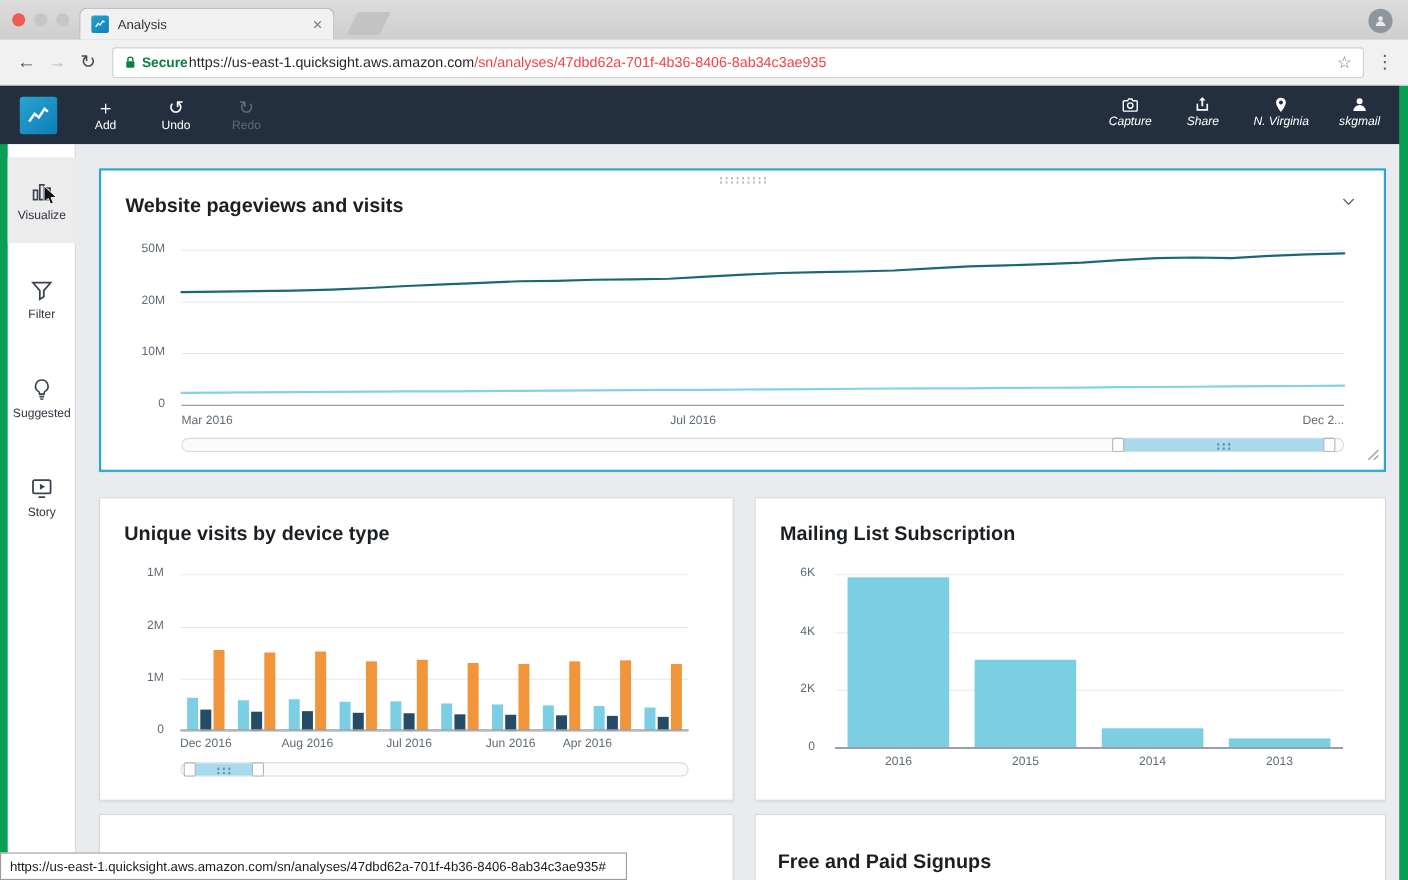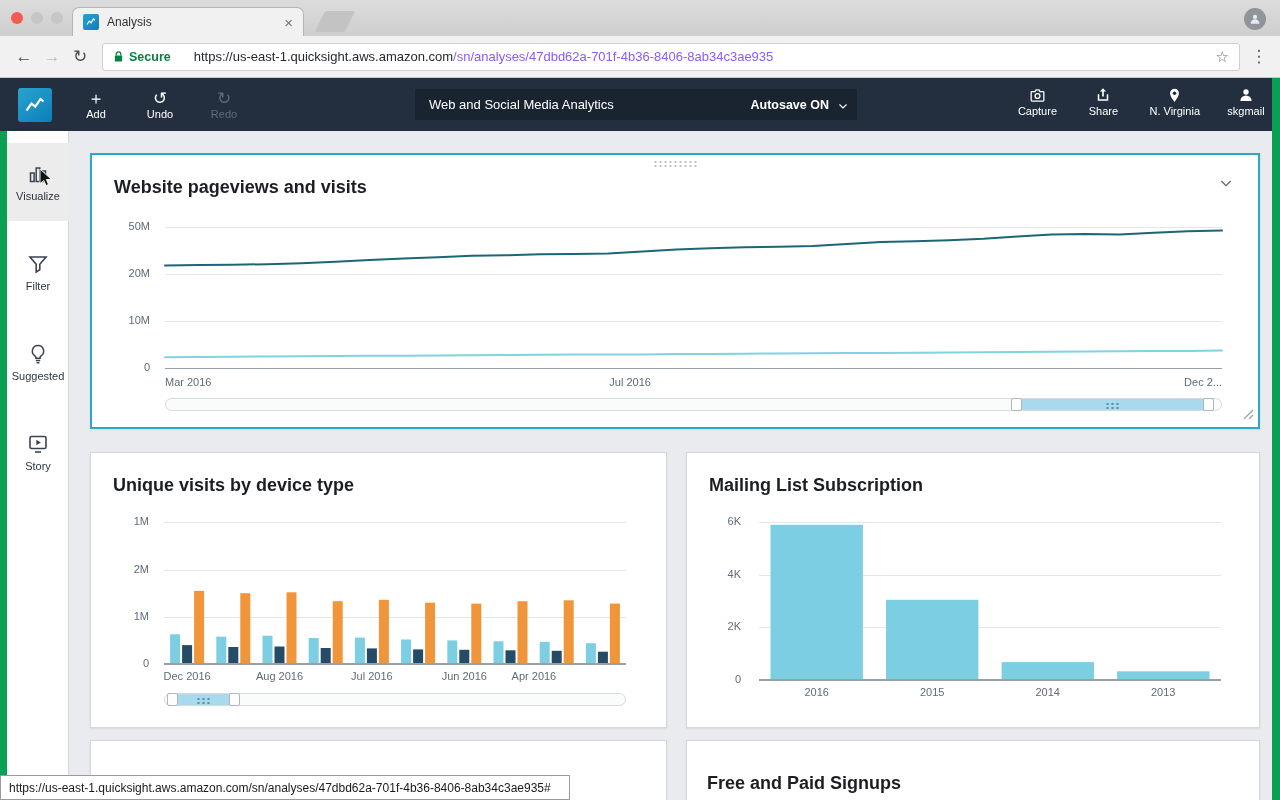--- a/index.html
+++ b/index.html
@@ -15,40 +15,40 @@
   .tab{position:absolute;left:72px;top:7px;width:232px;height:29px;background:#f1f1f1;border:1px solid #b5b5b5;border-bottom:none;border-radius:7px 7px 0 0;display:flex;align-items:center;gap:8px;padding:0 10px;}
   .favicon{width:16px;height:16px;border-radius:2px;background:linear-gradient(140deg,#29a3d0,#0d7fb8);display:flex;align-items:center;justify-content:center;flex:none;}
   .tab-title{font-size:12px;color:#333;flex:1;white-space:nowrap;overflow:hidden;}
   .tab-close{font-size:15px;color:#777;line-height:1;cursor:default;}
   .newtab{position:absolute;left:320px;top:11px;width:30px;height:21px;background:#c3c3c3;transform:skewX(-26deg);border-radius:2px;}
   .profile{position:absolute;right:14px;top:8px;width:22px;height:22px;border-radius:50%;background:#90959b;display:flex;align-items:center;justify-content:center;}
 
   .toolbar{position:absolute;left:0;top:36px;width:1280px;height:42px;background:#f1f1f1;border-bottom:1px solid #c9c9c9;display:flex;align-items:center;padding:0 10px;}
   .tb-btn{width:28px;height:28px;display:flex;align-items:center;justify-content:center;font-size:17px;color:#4a4a4a;flex:none;}
   .tb-btn.dim{color:#bcbcbc;}
-  .omnibox{flex:1;height:28px;background:#fff;border:1px solid #d0d0d0;border-radius:3px;display:flex;align-items:center;gap:23px;padding:0 10px;margin:0 8px;overflow:hidden;}
+  .omnibox{flex:1;height:28px;background:#fff;border:1px solid #d0d0d0;border-radius:3px;display:flex;align-items:center;gap:1px;padding:0 10px;margin:0 8px;overflow:hidden;}
   .secure-chip{display:flex;align-items:center;gap:5px;flex:none;}
   .secure-label{color:#0b8043;font-size:12.5px;font-weight:bold;}
   .url{font-size:13px;color:#24292f;white-space:nowrap;overflow:hidden;flex:1;}
-  .url .path{color:#8b5cf6;}
+  .url .path{color:#ef4444;}
   .star{flex:none;font-size:15px;color:#6f6f6f;}
   .kebab{font-size:17px;color:#5f6368;width:22px;text-align:center;flex:none;}
 
   
   .qs-header{position:absolute;left:0;top:78px;width:1272px;height:53px;background:#232f3e;}
   .qh-left{position:absolute;left:18px;top:0;height:53px;display:flex;align-items:center;gap:24px;}
   .qs-logo{width:34px;height:34px;border-radius:3px;background:linear-gradient(140deg,#29a3d0,#0d7fb8);display:flex;align-items:center;justify-content:center;flex:none;}
   .hbtn{display:flex;flex-direction:column;align-items:center;justify-content:center;gap:1px;color:#fff;font-size:11px;min-width:40px;cursor:default;}
   .hbtn .hic{height:18px;display:flex;align-items:center;justify-content:center;font-size:17px;line-height:1;}
   .hbtn.disabled{color:#5f6b7a;}
   .title-box{position:absolute;left:50%;transform:translateX(-50%);top:11px;width:442px;height:31px;background:#1a2430;display:flex;align-items:center;}
   .analysis-title{flex:1;color:#fff;font-size:13px;padding-left:14px;white-space:nowrap;overflow:hidden;}
   .autosave{color:#fff;font-size:12.5px;font-weight:bold;padding-right:28px;position:relative;white-space:nowrap;}
   .autosave svg{position:absolute;right:8px;top:2px;}
-  .qh-right{position:absolute;right:6px;top:8px;display:flex;gap:26px;}
+  .qh-right{position:absolute;right:16px;top:8px;display:flex;gap:26px;font-style:italic;}
 
   
   .sidebar{position:absolute;left:7px;top:131px;width:62px;height:669px;background:#fff;border-right:1px solid #d9d9d9;padding-top:12px;}
   .side-item{width:62px;height:78px;display:flex;flex-direction:column;align-items:center;justify-content:center;gap:4px;color:#2d3540;font-size:11px;margin-bottom:12px;position:relative;}
   .side-item.active{background:#ececec;}
   .cursor-overlay{position:absolute;left:32px;top:26px;}
 
   
   .canvas{position:absolute;left:69px;top:131px;width:1203px;height:669px;background:#e9ebee;overflow:hidden;}
   .visual{position:absolute;background:#fff;border:1px solid #d5d8db;box-shadow:0 1px 2px rgba(0,0,0,.08);}
@@ -129,29 +129,20 @@
     <div class="hbtn">
       <span class="hic">↺</span>
       <span>Undo</span>
     </div>
     <div class="hbtn disabled">
       <span class="hic">↻</span>
       <span>Redo</span>
     </div>
   </div>
 
-  <div class="title-box">
-    <span class="analysis-title">Web and Social Media Analytics</span>
-    <span class="autosave">
-      <span>Autosave ON</span>
-      <svg width="12" height="12" viewBox="0 0 24 24">
-          <path d="M5 9l7 7 7-7" fill="none" stroke="#fff" stroke-width="2.4"></path>
-        </svg>
-    </span>
-  </div>
 
   <div class="qh-right">
     <div class="hbtn">
       <span class="hic">
         <svg width="19" height="19" viewBox="0 0 24 24">
             <path d="M9 7l1.2-2h3.6L15 7h4a1 1 0 0 1 1 1v10a1 1 0 0 1-1 1H5a1 1 0 0 1-1-1V8a1 1 0 0 1 1-1h4z" fill="none" stroke="#fff" stroke-width="1.6"></path>
             <circle cx="12" cy="12.6" r="3.1" fill="none" stroke="#fff" stroke-width="1.6"></circle>
           </svg>
       </span>
       <span>Capture</span>

